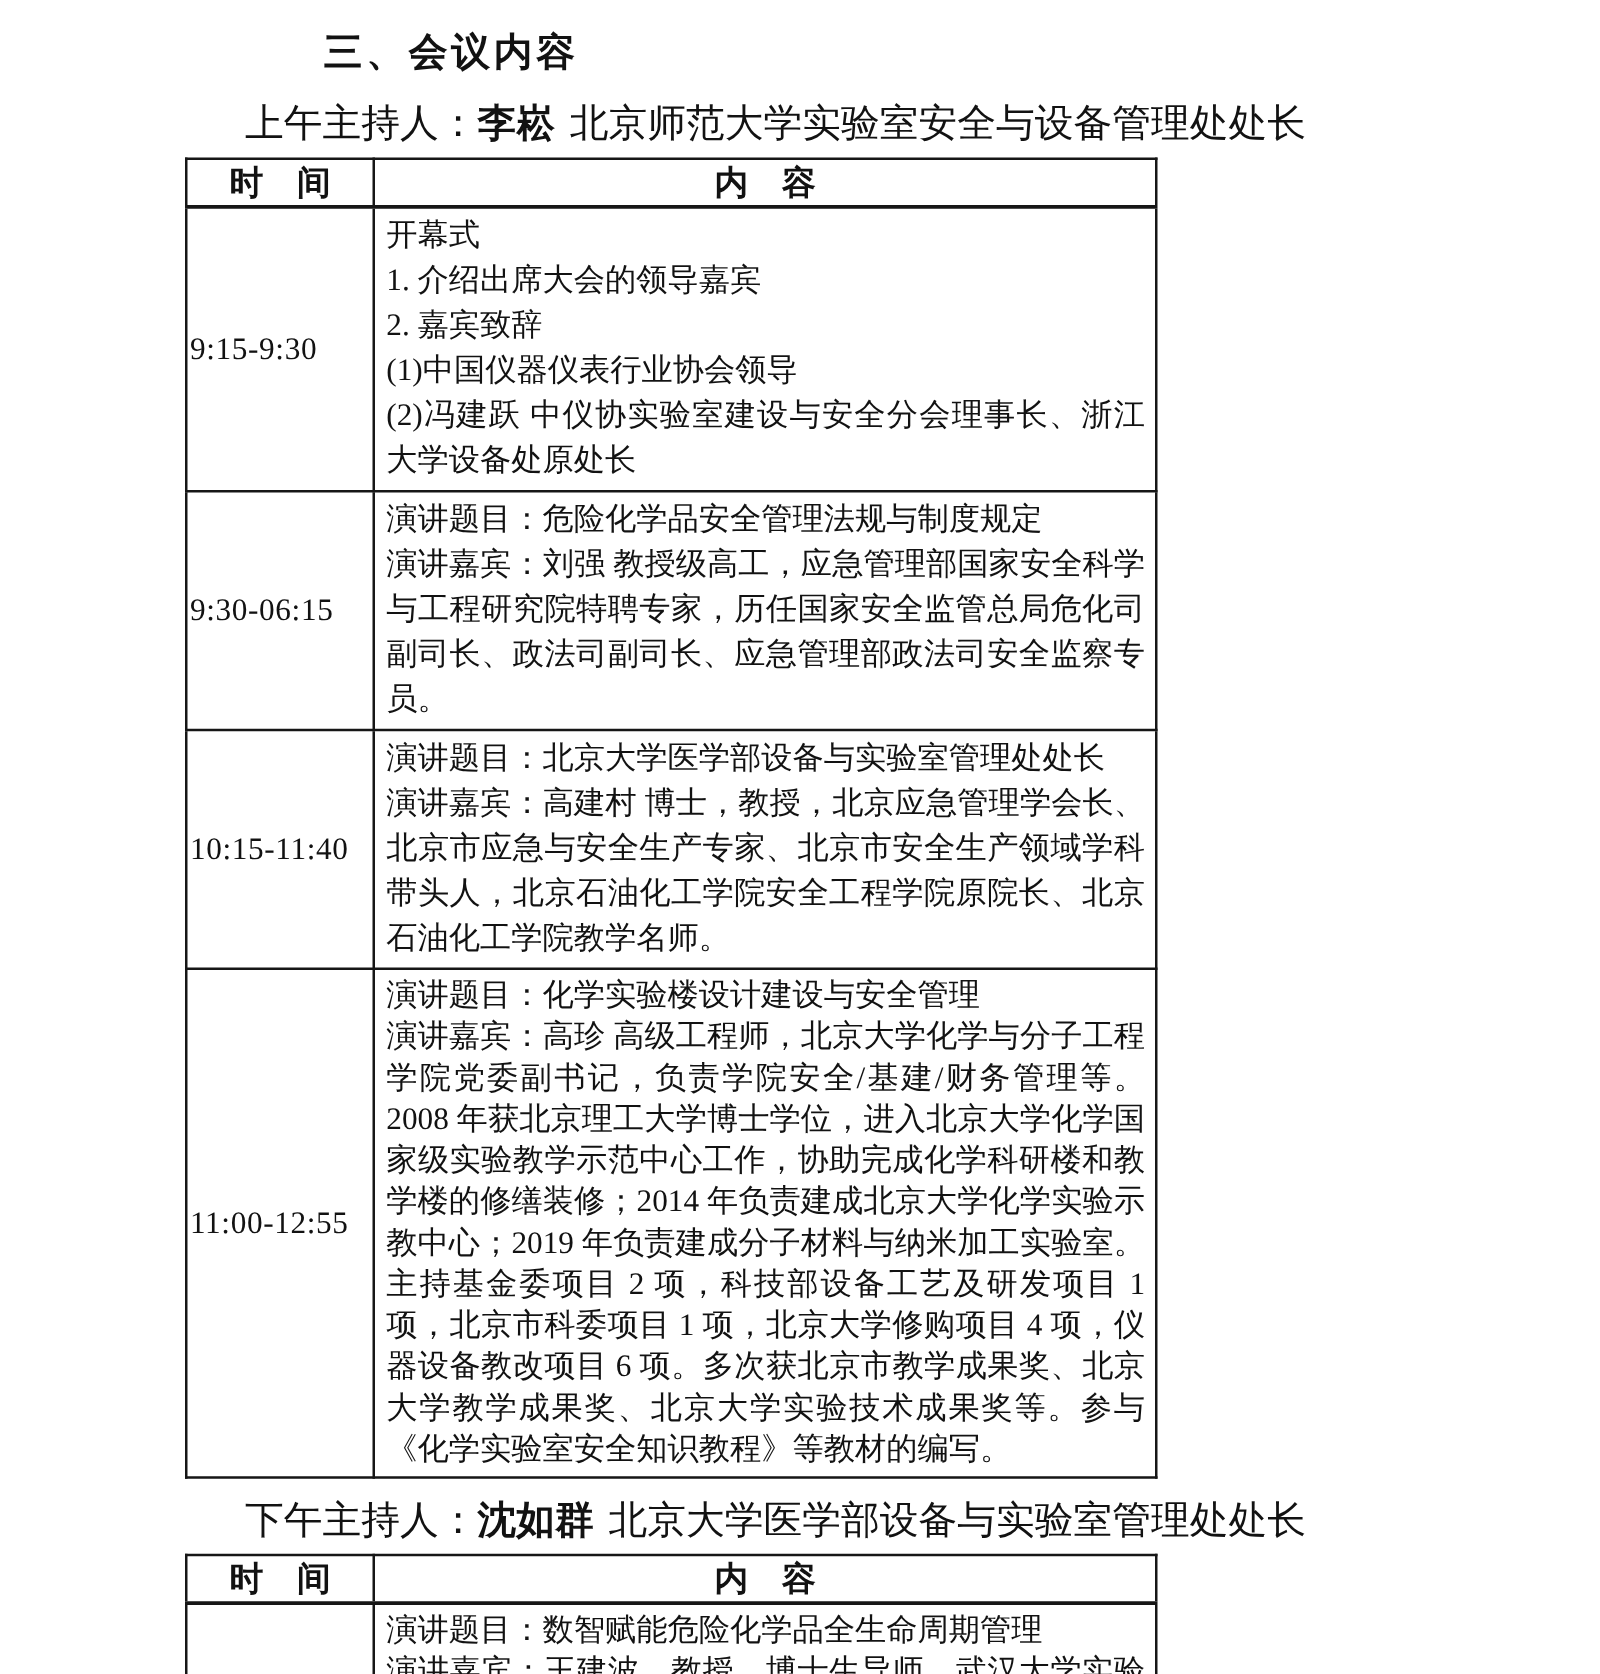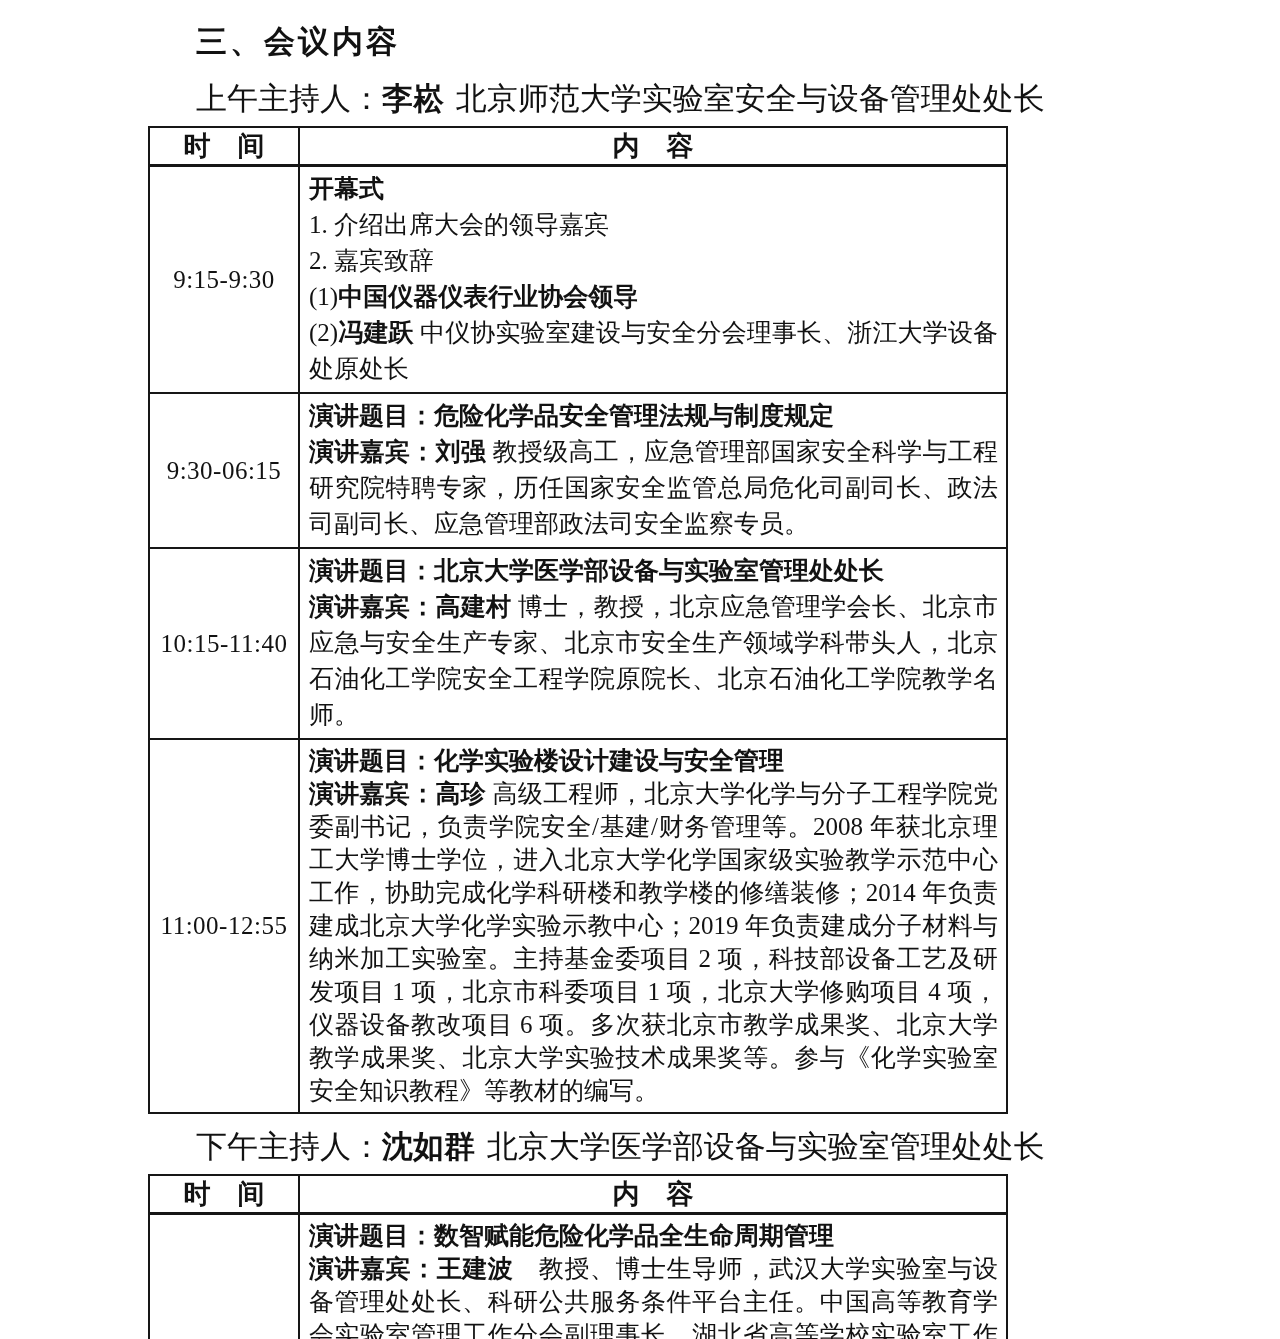--- a/index.html
+++ b/index.html
@@ -5,53 +5,53 @@
   html,body{margin:0;padding:0;background:#ffffff;}
   body{
     width:1280px;min-height:1339px;
     font-family:"Liberation Serif","DejaVu Serif",serif;
     color:#121212;
     -webkit-font-smoothing:antialiased;
   }
   .page{padding:24px 158px 12px 148px;}
   .section-title{
     font-size:31px;font-weight:bold;letter-spacing:3px;
-    margin:0 0 20px 48px;line-height:36px;
+    margin:0 0 20px 111px;line-height:36px;
   }
   .host-line{
     font-size:31px;line-height:38px;margin:14px 0 8px 48px;
     white-space:nowrap;
   }
   .host-name{font-weight:bold;}
   .host-title{margin-left:0.38em;}
   table.agenda{
-    width:860px;border-collapse:collapse;table-layout:fixed;
+    width:778px;border-collapse:collapse;table-layout:fixed;
     margin:0;
     border-radius:25px;
   }
   table.agenda th,table.agenda td{
     border:2px solid #161616;
   }
   table.agenda thead th{
     border-bottom:3px solid #161616;
     font-size:27px;font-weight:bold;
     height:34px;padding:1px 0;text-align:center;line-height:30px;
   }
   th.time-col{width:148px;}
   td.time-cell{
-    width:148px;text-align:center;vertical-align:middle;
+    width:148px;text-align:left;vertical-align:middle;
     font-size:25px;letter-spacing:0.5px;padding:0 2px;
   }
   td.content-cell{
     vertical-align:top;padding:4px 8px 5px 9px;
     font-size:25px;line-height:36px;text-align:justify;
   }
   td.content-cell.dense{line-height:33px;}
   td.content-cell p{margin:0;padding:0;}
-  .b{font-weight:bold;}
+  .b{font-weight:normal;}
 </style>
 </head>
 <body>
 
 <div class="page">
 
   <div class="section-title">三、会议内容</div>
 
   <div class="session">
     <div class="host-line">

